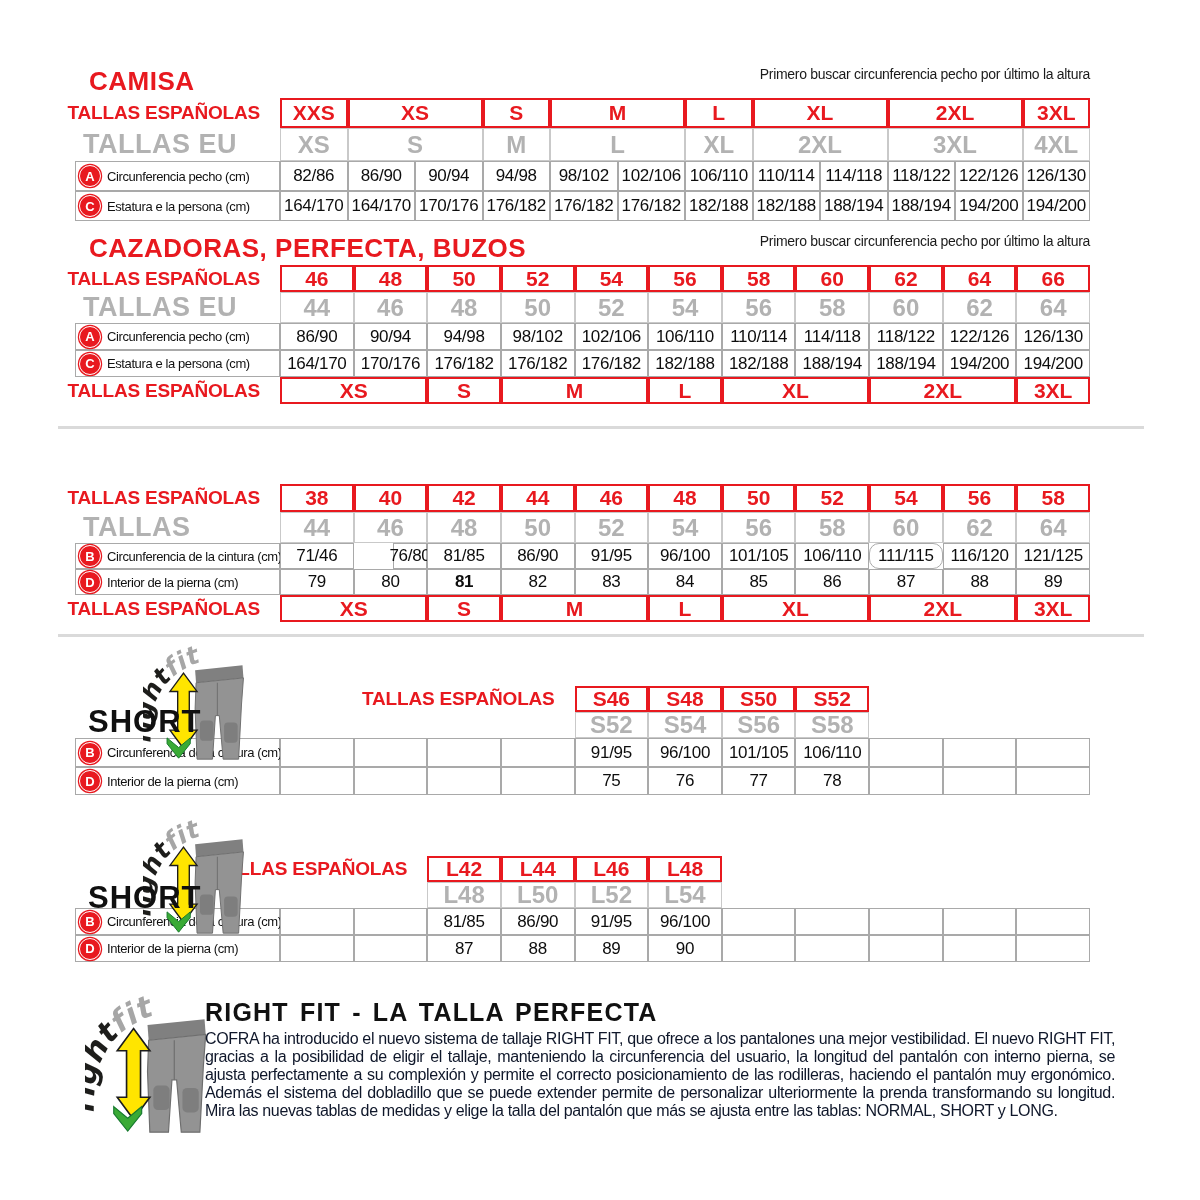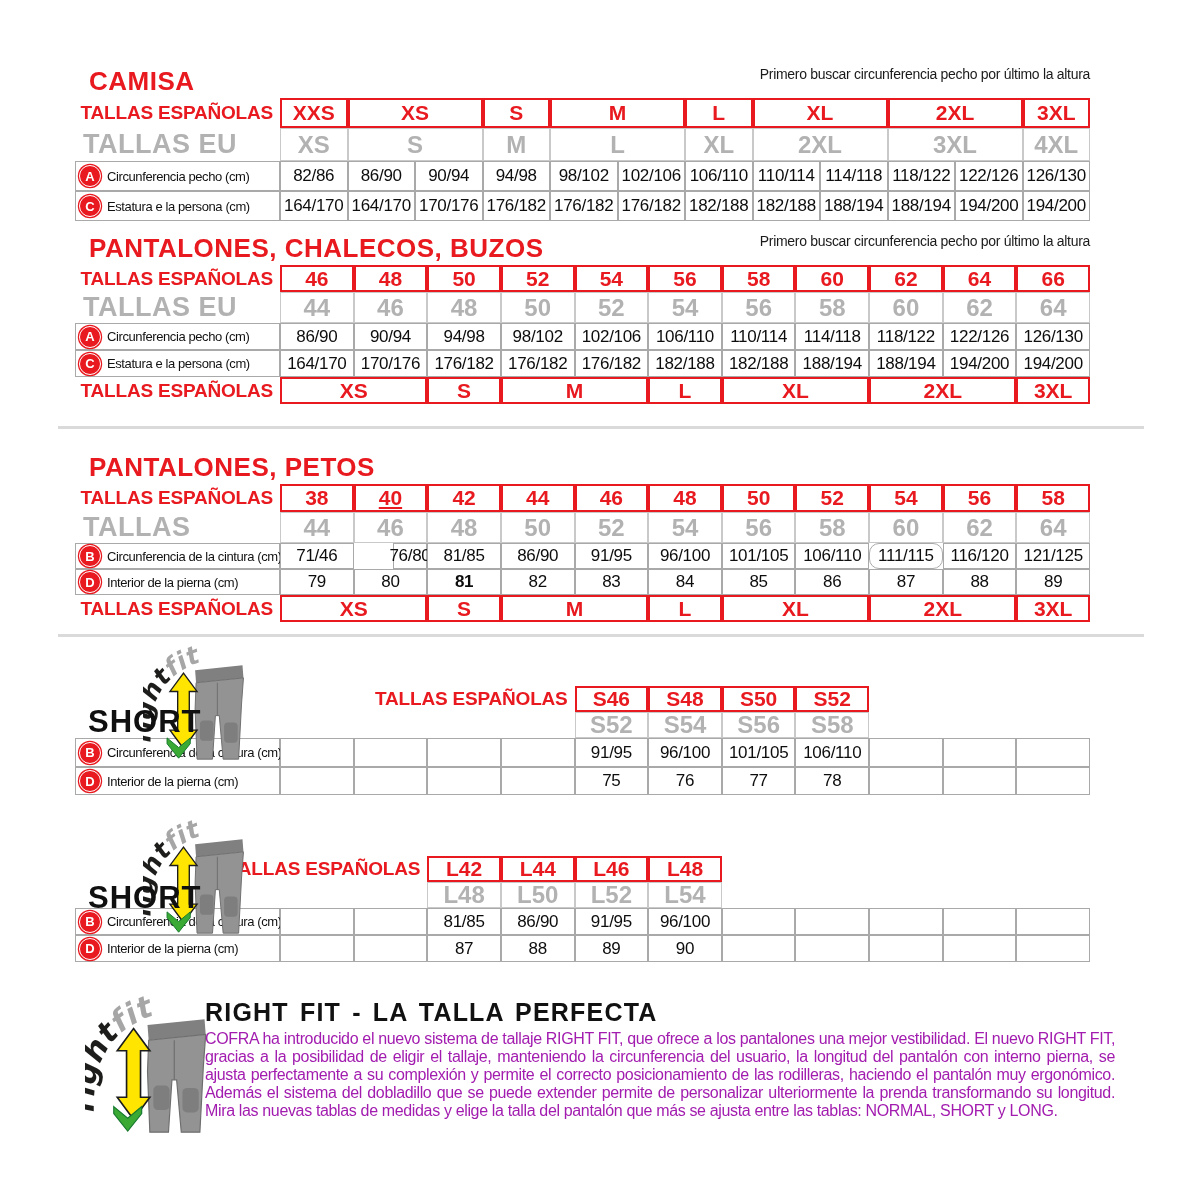--- a/index.html
+++ b/index.html
@@ -5,21 +5,21 @@
   html,body{margin:0;padding:0;background:#fff;}
   .page{position:relative;width:1200px;height:1200px;background:#fff;overflow:hidden;
         font-family:"Liberation Sans","DejaVu Sans",sans-serif;}
   .sec{position:absolute;left:75px;width:1015px;}
   .sec-head{display:flex;justify-content:space-between;height:29px;margin-bottom:3px;}
   .sec-title{margin:0 0 0 14px;font-size:26px;font-weight:bold;color:#e8191f;letter-spacing:.5px;}
   .sec-note{font-size:14px;color:#1a1a1a;letter-spacing:-.3px;padding-bottom:2px;}
   .tbl{display:grid;width:100%;}
   .cell{display:flex;align-items:center;justify-content:center;background:#fff;min-width:0;}
   .c-void{background:transparent;}
-  .lab-red{justify-content:flex-end;padding-right:7px;color:#e8191f;font-weight:bold;font-size:19px;letter-spacing:-.2px;white-space:nowrap;}
+  .lab-red{justify-content:flex-end;padding-right:20px;color:#e8191f;font-weight:bold;font-size:19px;letter-spacing:-.2px;white-space:nowrap;}
   .lab-gray{justify-content:flex-start;padding-left:8px;color:#b2b2b2;font-weight:bold;font-size:27px;letter-spacing:.5px;}
   .c-red{border:2px solid #e8191f;color:#e8191f;font-weight:bold;font-size:21px;}
   .c-gray{border:1px solid #c9c9c9;color:#b2b2b2;font-weight:bold;font-size:24px;}
   .c-data{border:1px solid #a9a9a9;color:#0d0d0d;font-size:17px;letter-spacing:-.3px;}
   .lab-data{border:1px solid #a9a9a9;justify-content:flex-start;gap:6px;padding-left:3px;white-space:nowrap;}
   .lab-txt{font-size:13px;color:#111;letter-spacing:-.4px;}
   .circ{flex:0 0 auto;width:20px;height:20px;border-radius:50%;background:#e8191f;border:1.5px solid #fff;
         box-shadow:0 0 0 1.2px #e8191f;color:#fff;font-weight:bold;font-size:13px;display:flex;
         align-items:center;justify-content:center;}
   [data-table="camisa"]{grid-template-rows:30px 33px 30px 30px;}
@@ -34,21 +34,21 @@
   .logo-slot svg{width:100%;height:100%;display:block;}
   .fit-name{position:absolute;left:13px;font-size:31px;font-weight:bold;color:#101010;letter-spacing:1px;}
   #sec-short .fit-name{top:54px;}
   #sec-long .logo-slot{top:0;}
   #sec-long .fit-name{top:60px;}
   #sec-rightfit{height:200px;}
   #sec-rightfit .logo-slot{left:10px;top:6px;width:132px;height:142px;}
   .rf-title{position:absolute;left:130px;top:8px;font-size:25px;font-weight:bold;color:#111;
             letter-spacing:1.2px;word-spacing:3px;}
   .rf-text{position:absolute;left:130px;top:40px;width:910px;margin:0;font-size:16px;line-height:18px;
-           color:#a21caf;letter-spacing:-.35px;text-align:justify;}
+           color:#0f172a;letter-spacing:-.35px;text-align:justify;}
 </style>
 </head>
 <body>
 
 <div class="page">
 
   <section class="sec" id="sec-camisa" style="top:66px">
     <div class="sec-head">
       <h2 class="sec-title">CAMISA</h2>
       <div class="sec-note">Primero buscar circunferencia pecho por último la altura</div>
@@ -102,21 +102,21 @@
         <div class="cell c-data" style="grid-area: 4 / 9 / auto / span 1;">182/188</div>
         <div class="cell c-data" style="grid-area: 4 / 10 / auto / span 1;">188/194</div>
         <div class="cell c-data" style="grid-area: 4 / 11 / auto / span 1;">188/194</div>
         <div class="cell c-data" style="grid-area: 4 / 12 / auto / span 1;">194/200</div>
         <div class="cell c-data" style="grid-area: 4 / 13 / auto / span 1;">194/200</div>
       </div>
   </section>
 
   <section class="sec" id="sec-cazadoras" style="top:233px">
     <div class="sec-head">
-      <h2 class="sec-title">PANTALONES, CHALECOS, BUZOS</h2>
+      <h2 class="sec-title">CAZADORAS, PERFECTA, BUZOS</h2>
       <div class="sec-note">Primero buscar circunferencia pecho por último la altura</div>
     </div>
     <div class="tbl" data-table="cazadoras" style="grid-template-columns: 205px repeat(11, 1fr);">
         <div class="cell lab-red" style="grid-area: 1 / 1 / auto / span 1;">TALLAS ESPAÑOLAS</div>
         <div class="cell c-red" style="grid-area: 1 / 2 / auto / span 1;">46</div>
         <div class="cell c-red" style="grid-area: 1 / 3 / auto / span 1;">48</div>
         <div class="cell c-red" style="grid-area: 1 / 4 / auto / span 1;">50</div>
         <div class="cell c-red" style="grid-area: 1 / 5 / auto / span 1;">52</div>
         <div class="cell c-red" style="grid-area: 1 / 6 / auto / span 1;">54</div>
         <div class="cell c-red" style="grid-area: 1 / 7 / auto / span 1;">56</div>
@@ -175,26 +175,25 @@
         <div class="cell c-red" style="grid-area: 5 / 8 / auto / span 2;">XL</div>
         <div class="cell c-red" style="grid-area: 5 / 10 / auto / span 2;">2XL</div>
         <div class="cell c-red" style="grid-area: 5 / 12 / auto / span 1;">3XL</div>
       </div>
   </section>
 
   <div class="divider" style="top:426px"></div>
 
   <section class="sec" id="sec-pantalones" style="top:452px">
     <div class="sec-head">
-      <h2 class="sec-title">PANTALONES, PETOS</h2>
     </div>
     <div class="tbl" data-table="pantalones" style="grid-template-columns: 205px repeat(11, 1fr);">
         <div class="cell lab-red" style="grid-area: 1 / 1 / auto / span 1;">TALLAS ESPAÑOLAS</div>
         <div class="cell c-red" style="grid-area: 1 / 2 / auto / span 1;">38</div>
-        <div class="cell c-red" style="grid-area: 1 / 3 / auto / span 1; text-decoration: underline;">40</div>
+        <div class="cell c-red" style="grid-area: 1 / 3 / auto / span 1;">40</div>
         <div class="cell c-red" style="grid-area: 1 / 4 / auto / span 1;">42</div>
         <div class="cell c-red" style="grid-area: 1 / 5 / auto / span 1;">44</div>
         <div class="cell c-red" style="grid-area: 1 / 6 / auto / span 1;">46</div>
         <div class="cell c-red" style="grid-area: 1 / 7 / auto / span 1;">48</div>
         <div class="cell c-red" style="grid-area: 1 / 8 / auto / span 1;">50</div>
         <div class="cell c-red" style="grid-area: 1 / 9 / auto / span 1;">52</div>
         <div class="cell c-red" style="grid-area: 1 / 10 / auto / span 1;">54</div>
         <div class="cell c-red" style="grid-area: 1 / 11 / auto / span 1;">56</div>
         <div class="cell c-red" style="grid-area: 1 / 12 / auto / span 1;">58</div>
         <div class="cell lab-gray" style="grid-area: 2 / 1 / auto / span 1;">TALLAS</div>

